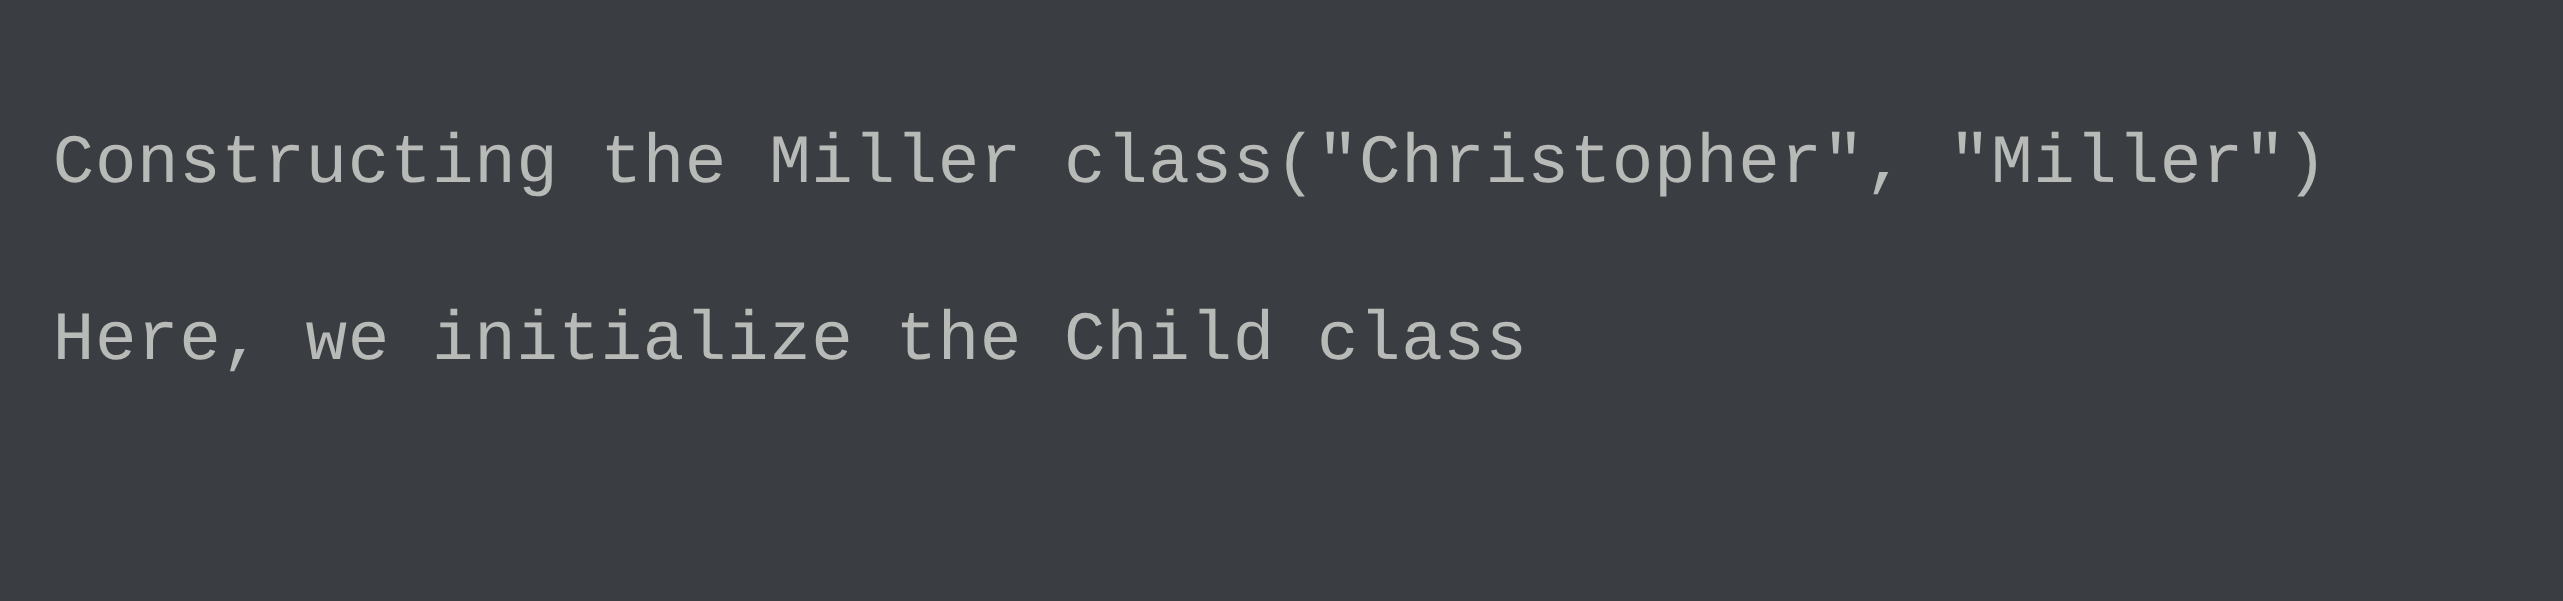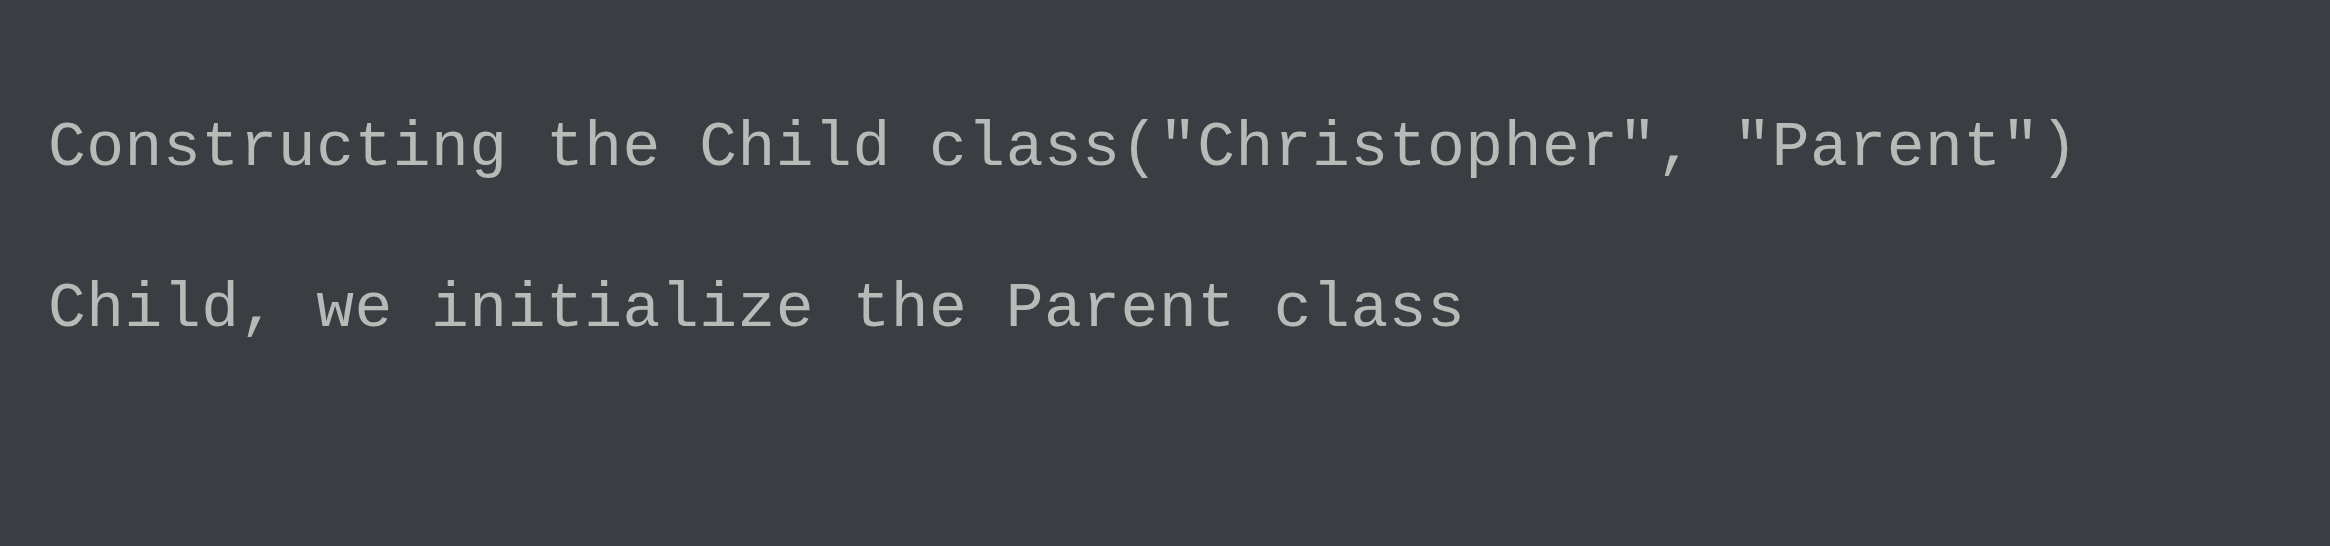--- a/index.html
+++ b/index.html
@@ -19,18 +19,18 @@
     letter-spacing: 0.5px;
     color: #b8bab8;
     white-space: pre;
   }
   .line { display: block; }
 </style>
 </head>
 <body>
 
 <div class="console">
-<span class="line">Constructing the Child class("Christopher", "Parent")</span>
-<span class="line">Child, we initialize the Parent class</span>
+<span class="line">Constructing the Miller class("Christopher", "Miller")</span>
+<span class="line">Here, we initialize the Child class</span>
 
 
 
 </div>
 
 </body></html>

